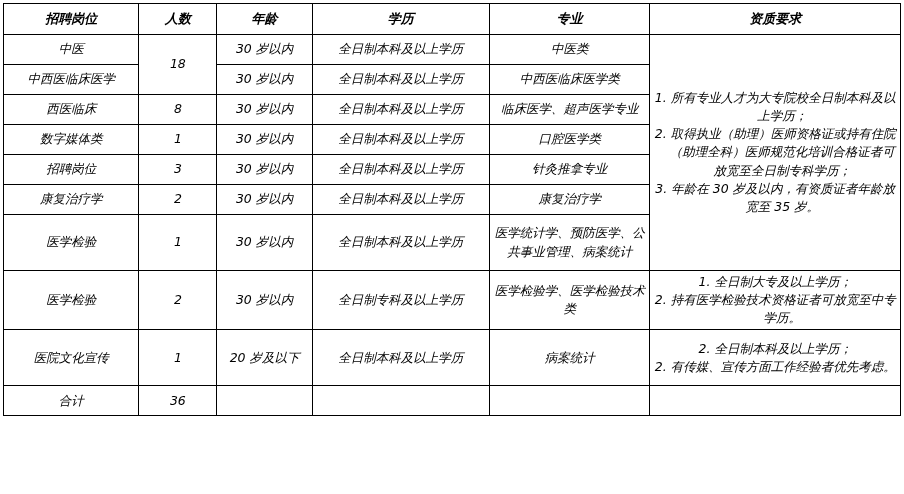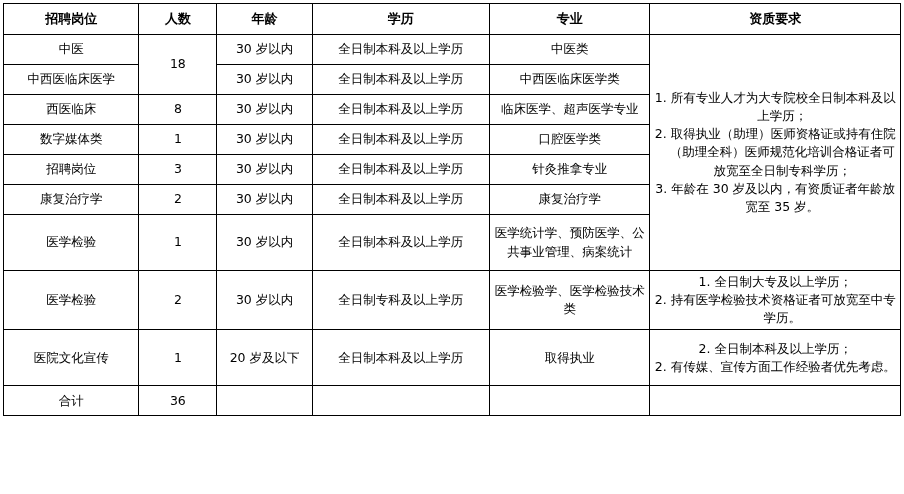--- a/index.html
+++ b/index.html
@@ -13,20 +13,21 @@
     font-family: "DejaVu Sans", "Liberation Sans", sans-serif;
     color: #000000;
     overflow: hidden;
   }
   #recruit-table {
     border-collapse: collapse;
     table-layout: fixed;
     width: 898px;
     margin: 3px 0 0 3px;
     font-size: 12.5px;
+    font-style: italic;
   }
   #recruit-table td, #recruit-table th {
     border: 1px solid #000000;
     padding: 2px 4px;
     text-align: center;
     vertical-align: middle;
     line-height: 1.45;
     font-weight: normal;
   }
   #recruit-table thead th {
@@ -145,21 +146,21 @@
       <td class="qual-cell">
         <span class="qline">1. 全日制大专及以上学历；</span>
         <span class="qline">2. 持有医学检验技术资格证者可放宽至中专学历。</span>
       </td>
     </tr>
     <tr class="row-h-tall">
       <td>医院文化宣传</td>
       <td>1</td>
       <td>20 岁及以下</td>
       <td>全日制本科及以上学历</td>
-      <td>取得执业</td>
+      <td>病案统计</td>
       <td class="qual-cell">
         <span class="qline">2. 全日制本科及以上学历；</span>
         <span class="qline">2. 有传媒、宣传方面工作经验者优先考虑。</span>
       </td>
     </tr>
     <tr class="row-h-std">
       <td>合计</td>
       <td>36</td>
       <td></td>
       <td></td>

